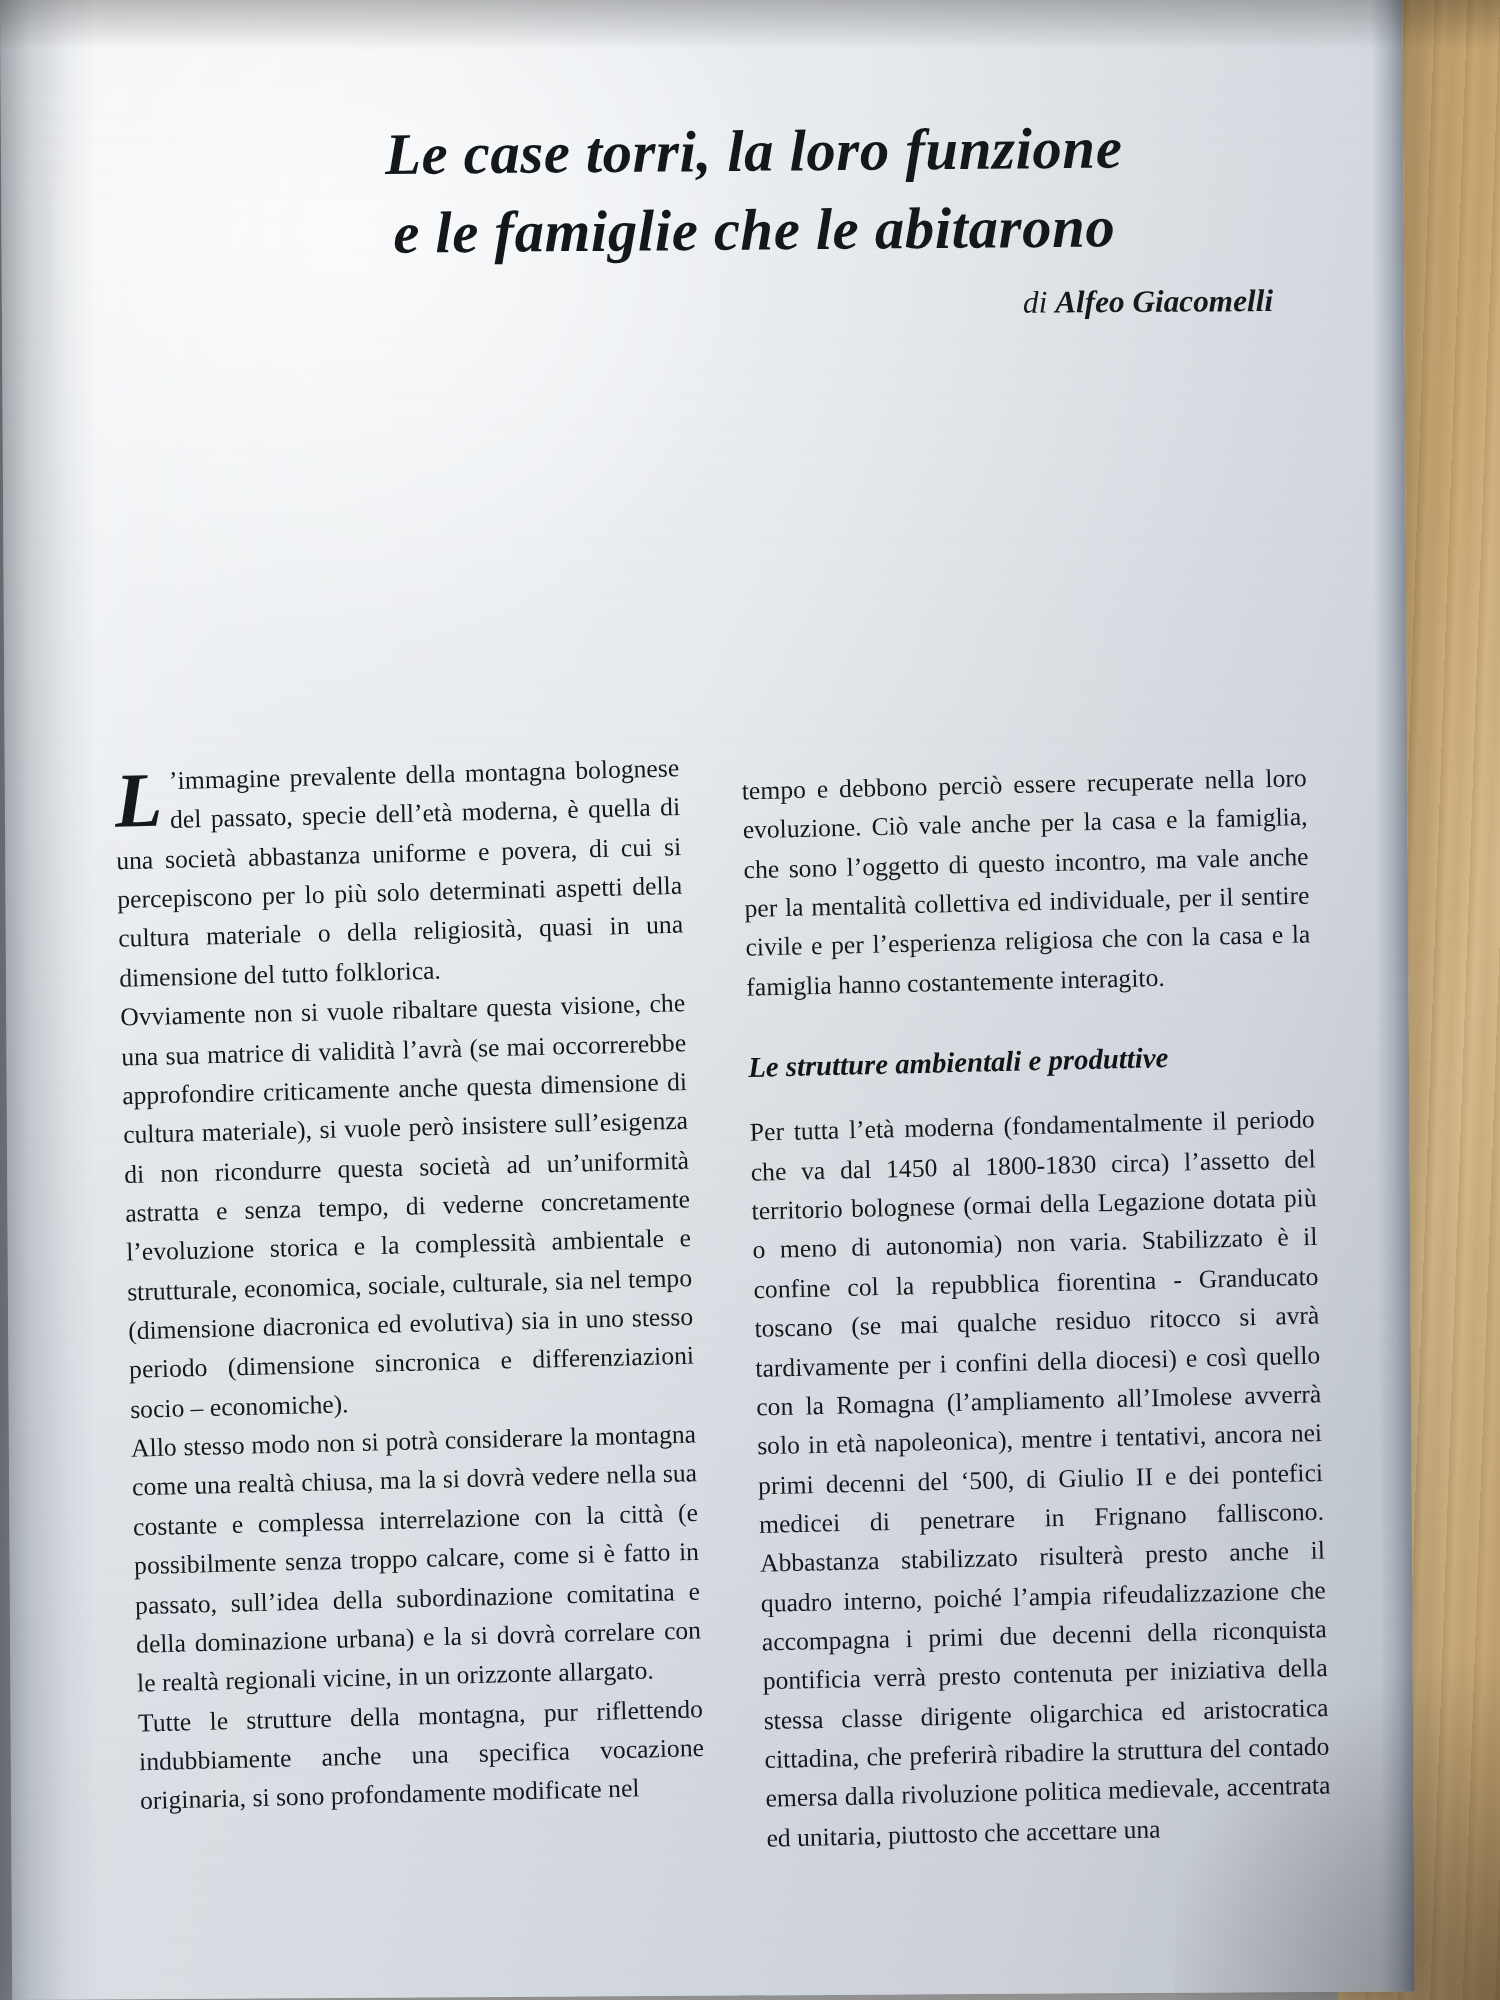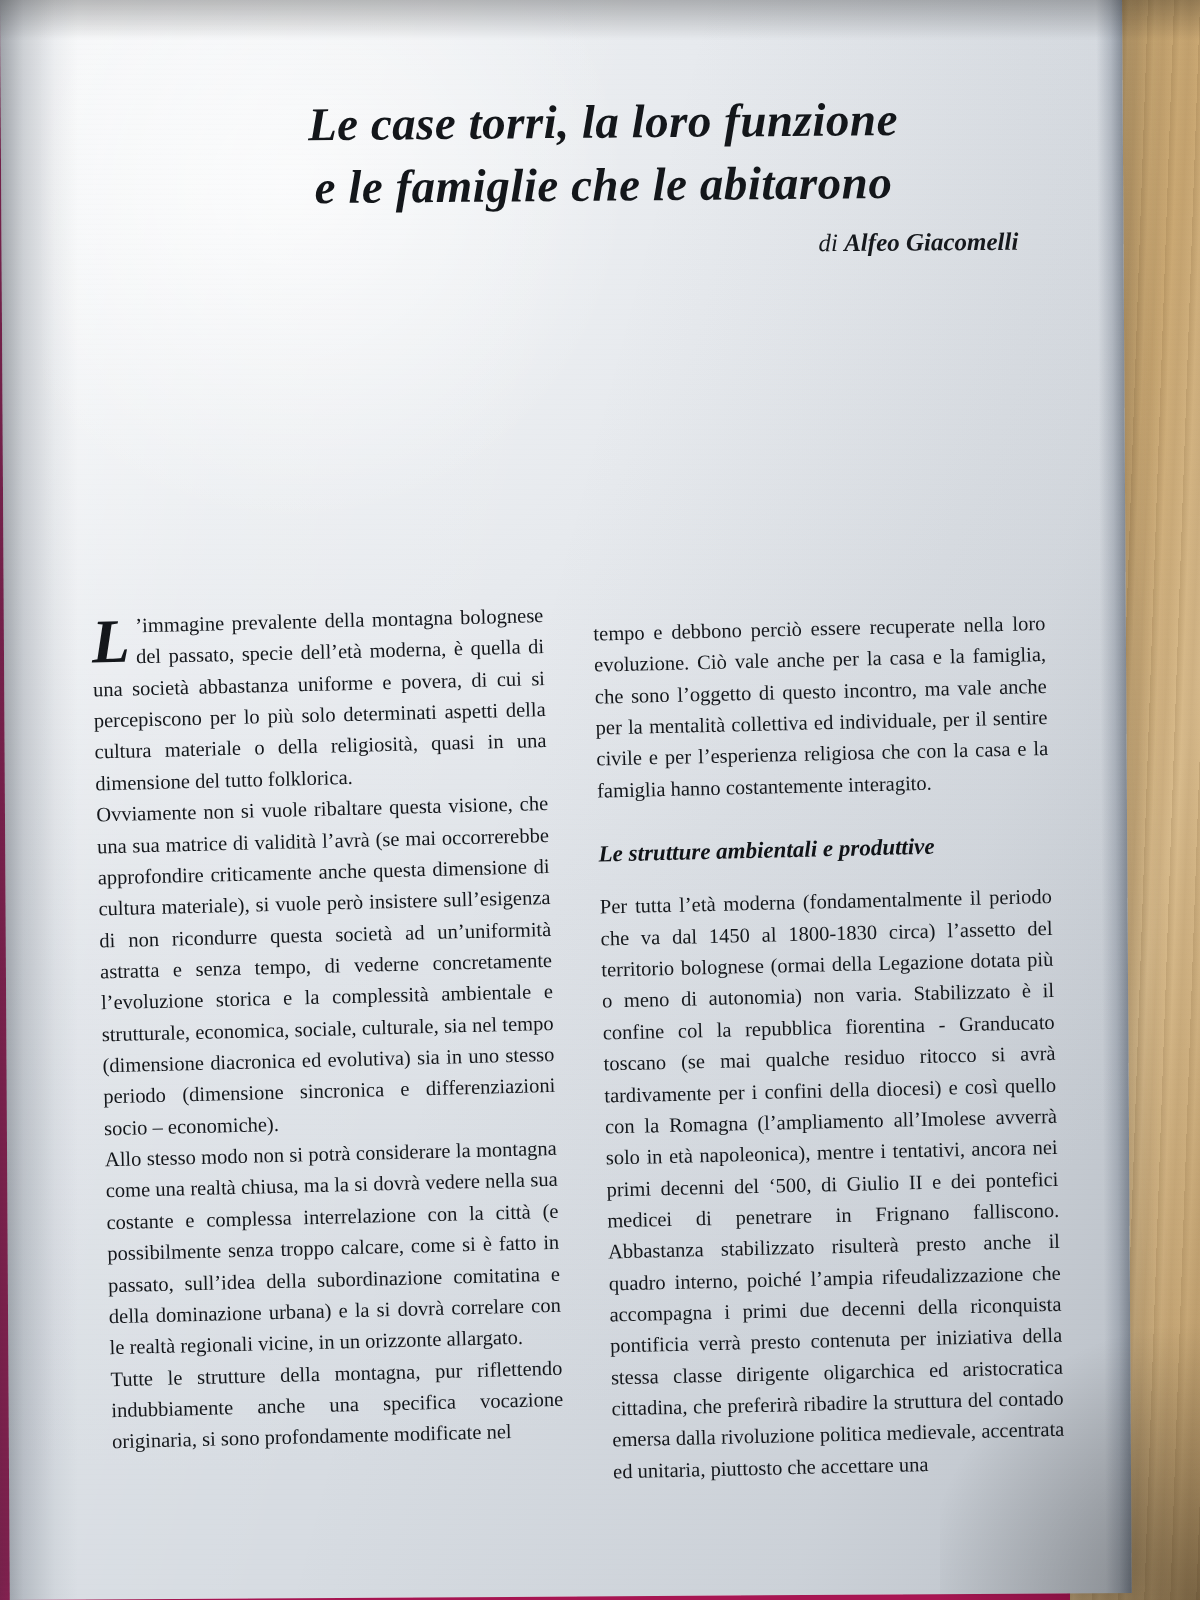--- a/index.html
+++ b/index.html
@@ -11,21 +11,21 @@
     width: 1200px;
     height: 1600px;
     overflow: hidden;
     font-family: "Liberation Serif", serif;
   }
 
   
   .photo {
     position: absolute;
     inset: 0;
-    background: #be185d;
+    background: #a3a3a3;
     overflow: hidden;
   }
   
   .desk {
     position: absolute;
     top: 0;
     right: 0;
     width: 130px;
     height: 1600px;
     background: linear-gradient(100deg, #b89a6a 0%, #caa873 35%, #d8bb8c 60%, #bb9a68 100%);

